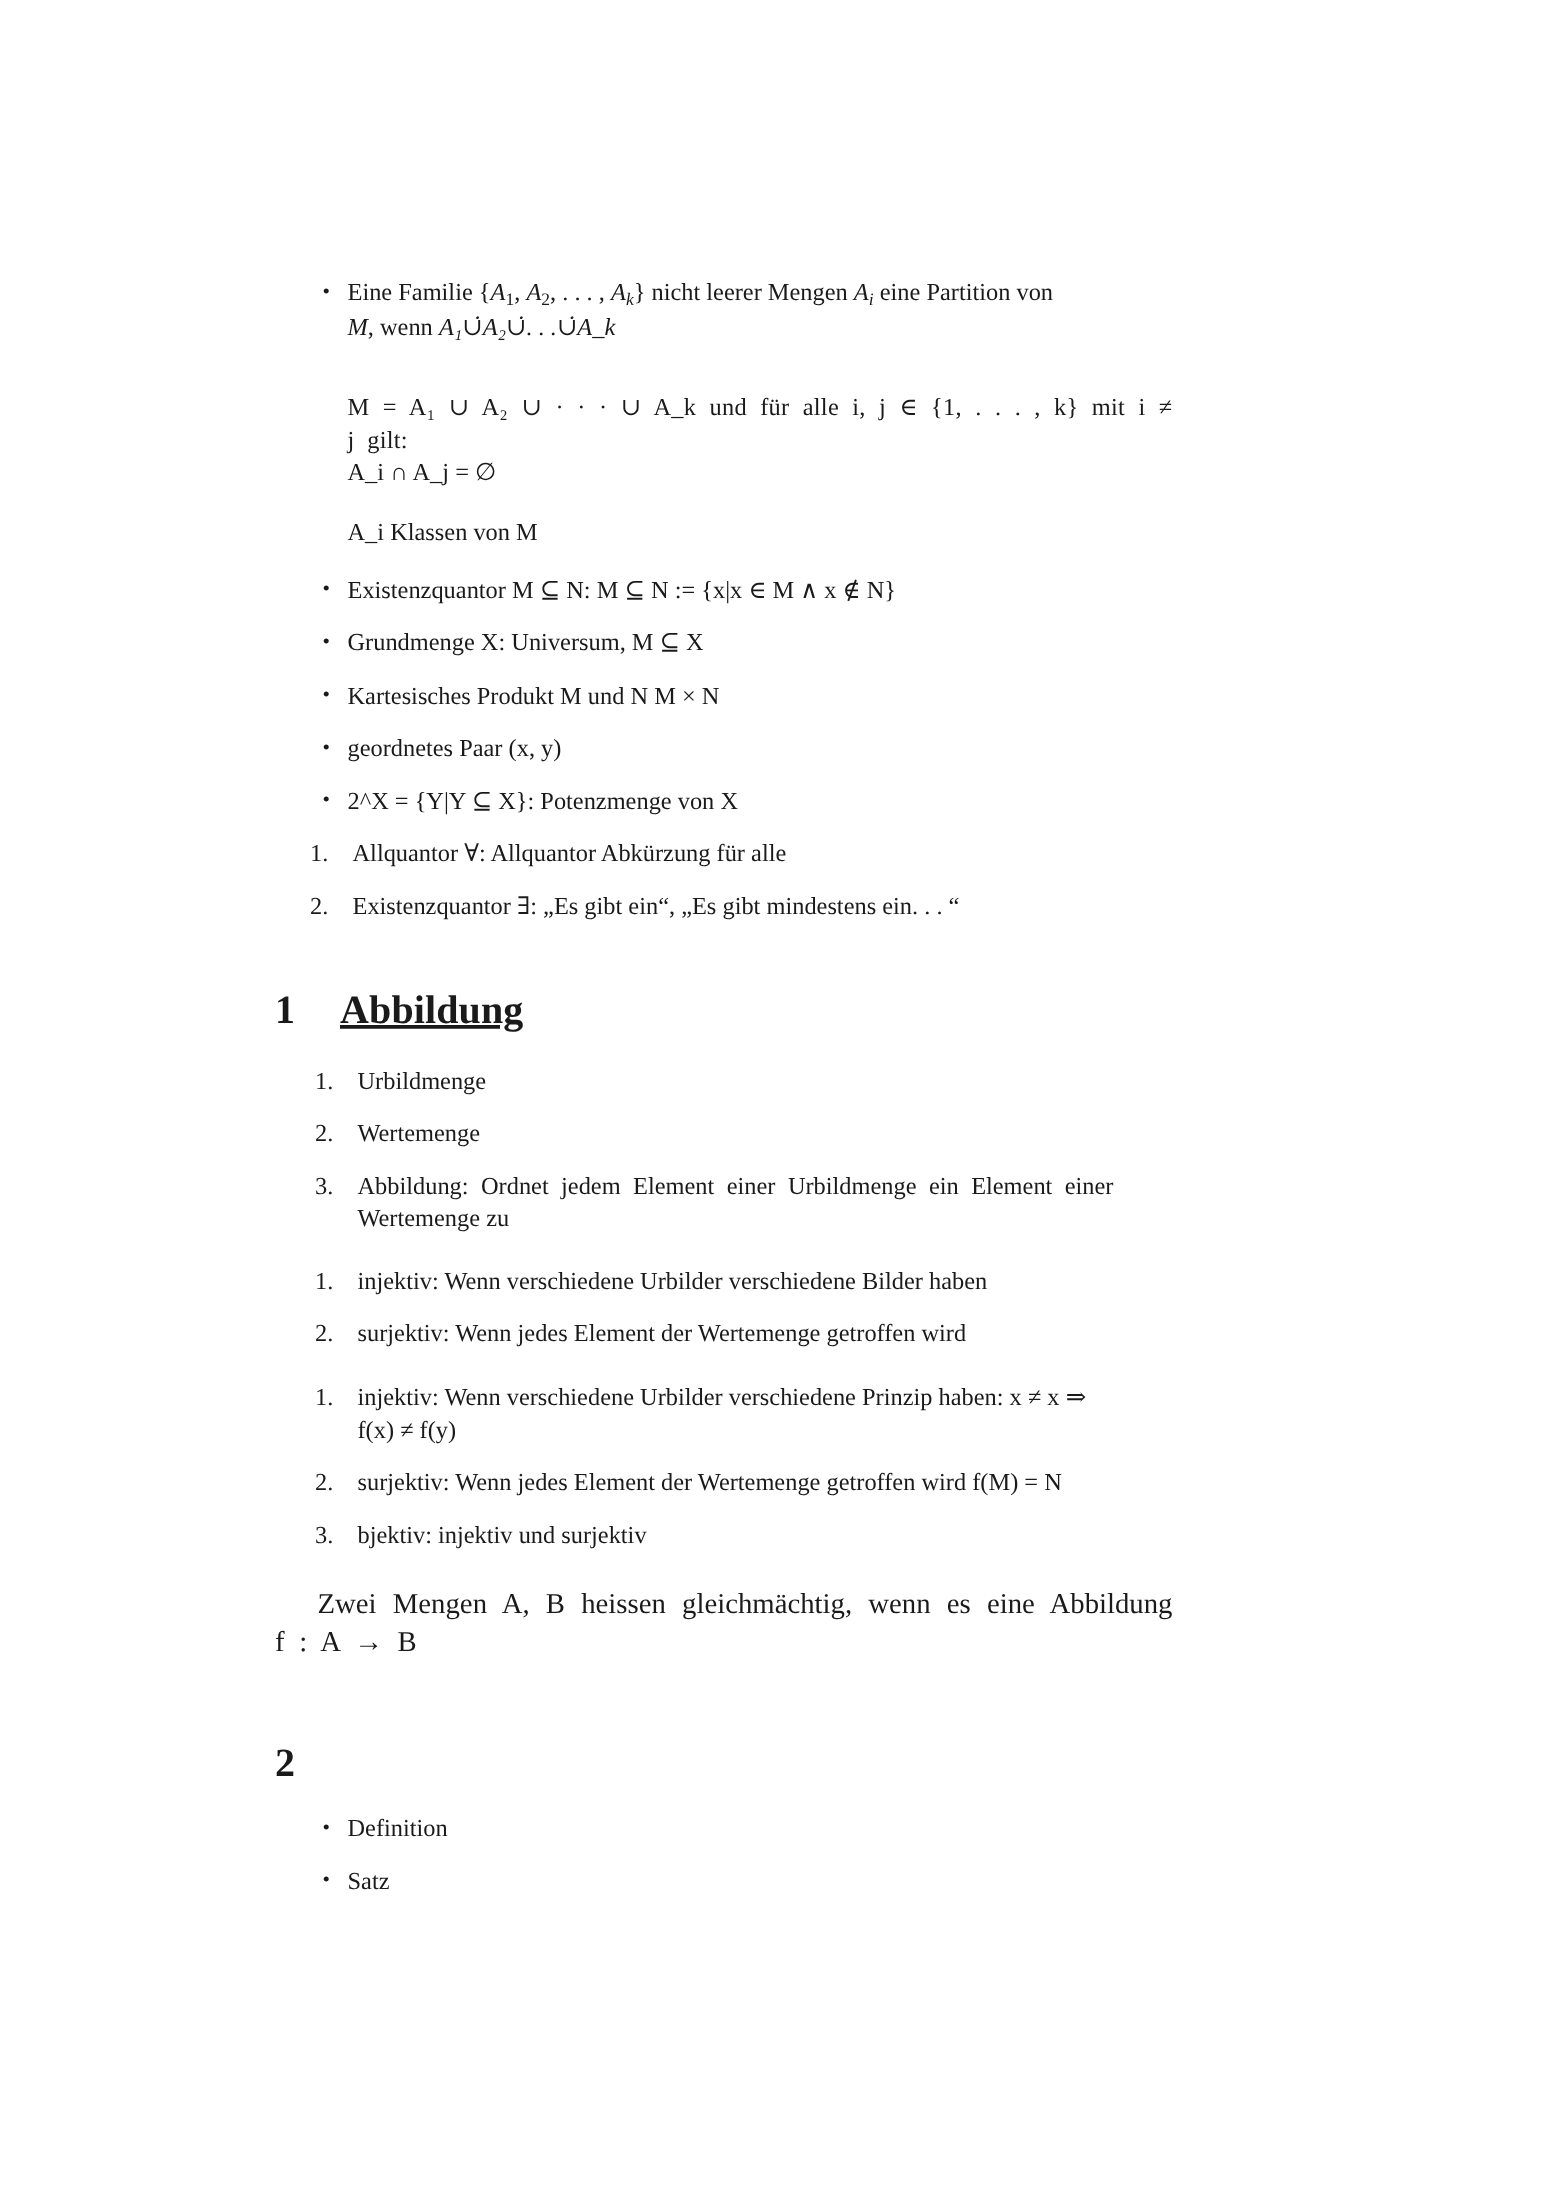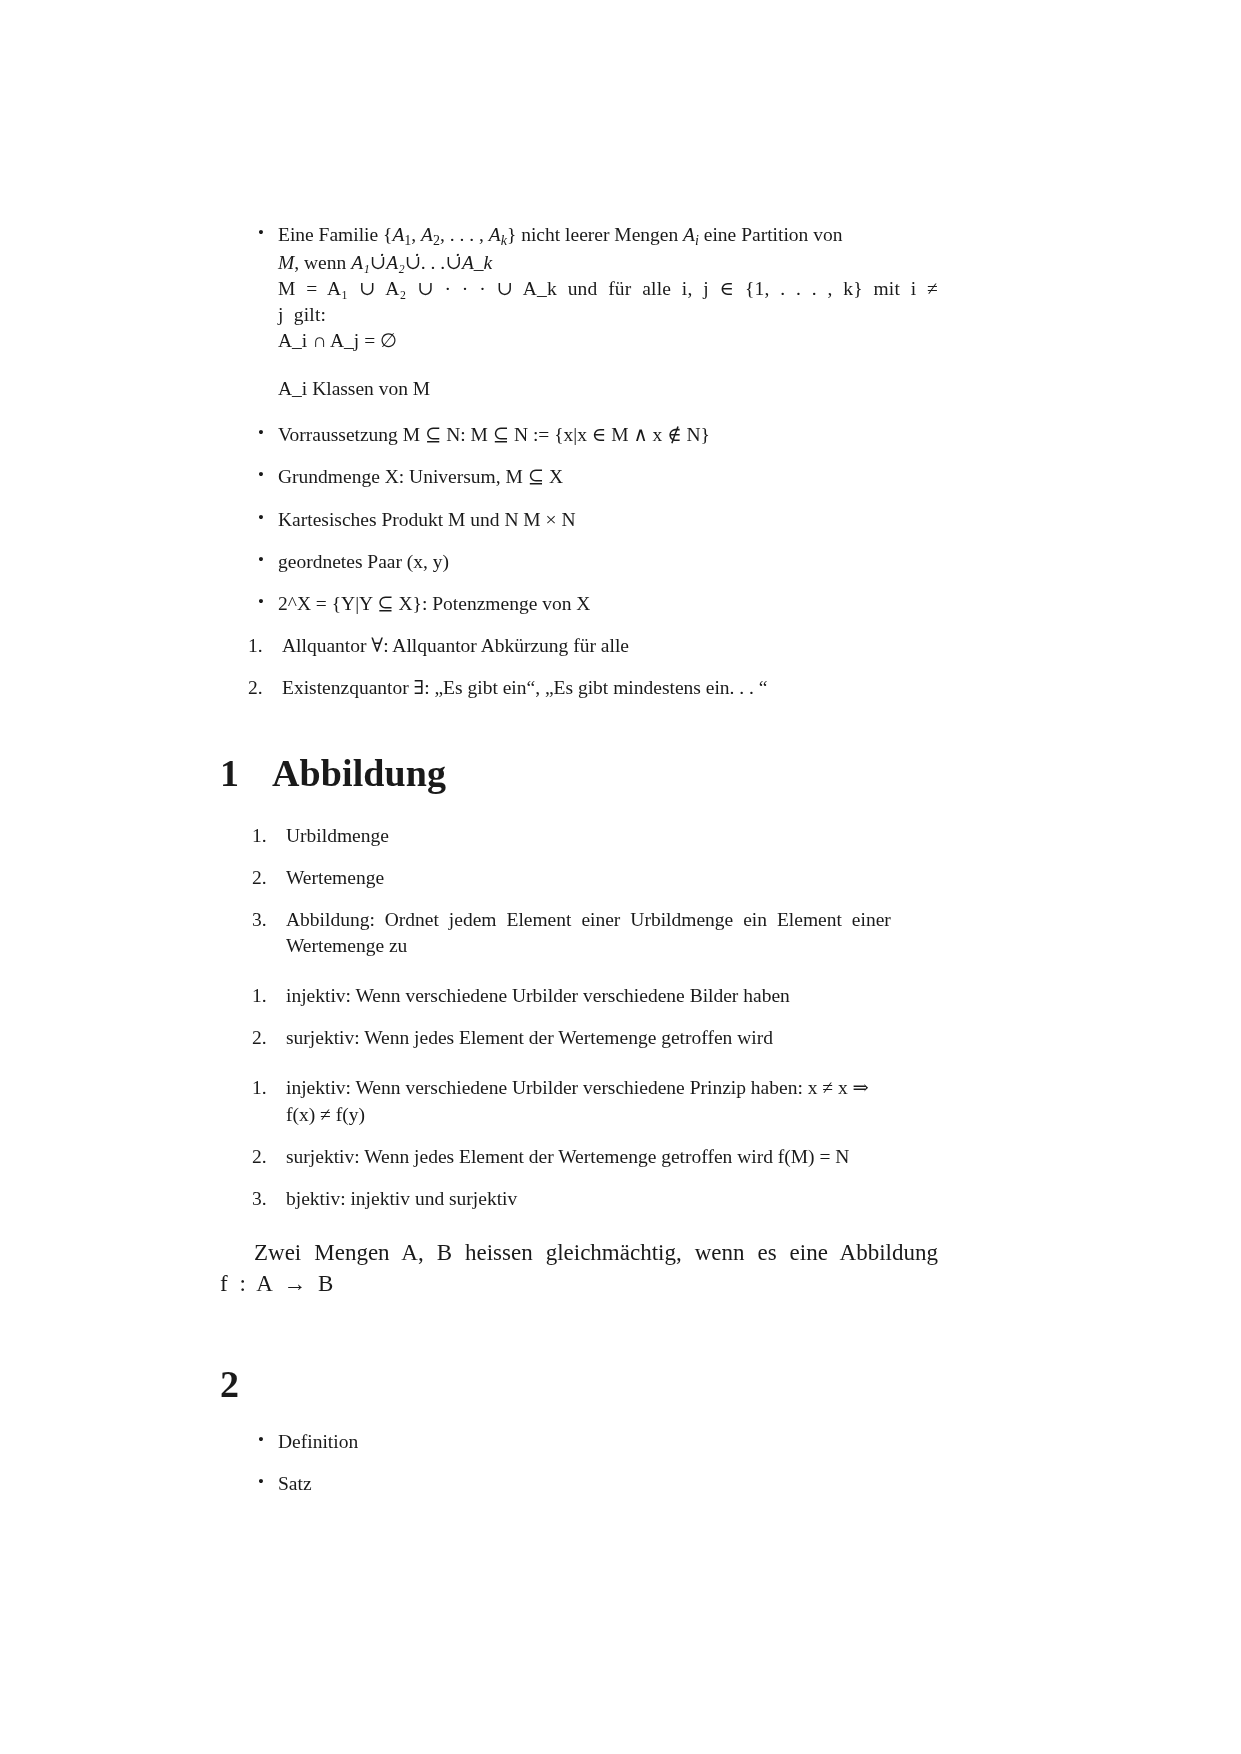--- a/index.html
+++ b/index.html
@@ -65,25 +65,26 @@
   .sub-line {
     display: block;
   }
   .spaced-line {
     display: block;
     margin-top: 22px;
   }
 
   
   h1.section {
-    font-size: 38px;
+    font-size: 32px;
     font-weight: bold;
     margin: 48px 0 24px -28px;
     line-height: 1.30;
     letter-spacing: 0.1px;
+    text-decoration: underline;
   }
   h1.section .secnum {
     display: inline-block;
     width: 52px;
   }
   h1.section .sectitle {
     display: inline;
   }
   h1.section.wrap {
     margin-bottom: 20px;
@@ -103,20 +104,21 @@
     text-align: justify;
     width: 718px;
   }
   .just-line {
     display: block;
     text-align: justify;
   }
   .wide-eq {
     display: block;
     letter-spacing: 0.2px;
+    margin-top: 38px;
   }
 
   
   .folio {
     position: absolute;
     left: 0;
     right: 0;
     top: 1530px;
     text-align: center;
     font-size: 19px;
@@ -137,21 +139,21 @@
         </span>
         <span class="sub-line">
           <span class="mi">M</span><span>, wenn </span><span class="mi">A₁∪̇A₂∪̇. . .∪̇A_k</span>
         </span>
         <span class="sub-line wide-eq spread">M = A₁ ∪ A₂ ∪ · · · ∪ A_k und für alle i, j ∈ {1, . . . , k} mit i ≠ j gilt:</span>
         <span class="sub-line">A_i ∩ A_j = ∅</span>
         <span class="spaced-line">A_i Klassen von M</span>
       </li>
 
       <li>
-        <span>Vorraussetzung M ⊆ N: M ⊆ N := {x|x ∈ M ∧ x ∉ N}</span>
+        <span>Existenzquantor M ⊆ N: M ⊆ N := {x|x ∈ M ∧ x ∉ N}</span>
       </li>
 
       <li>
         <span>Grundmenge X: Universum, M ⊆ X</span>
       </li>
 
       <li>
         <span>Kartesisches Produkt M und N M × N</span>
       </li>
 

